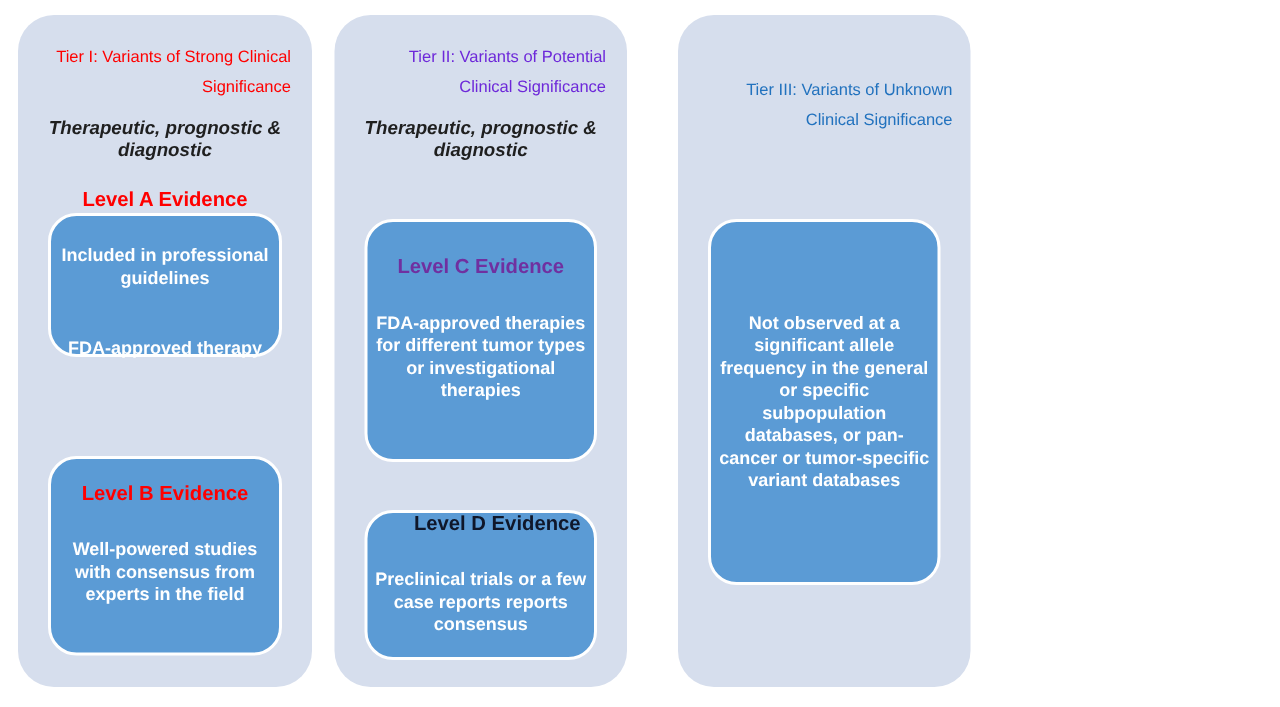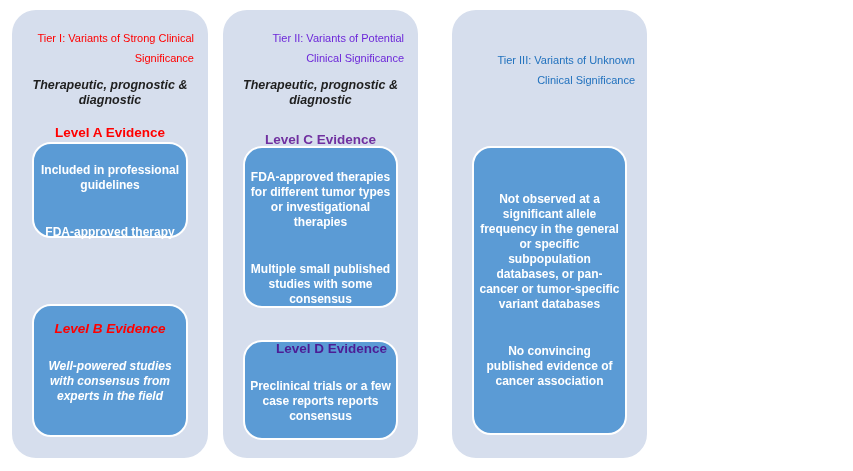--- a/index.html
+++ b/index.html
@@ -54,24 +54,24 @@
     border: 2.5px solid #FFFFFF;
     border-radius: 19px;
     display: flex;
     flex-direction: column;
     justify-content: center;
     align-items: center;
     text-align: center;
     padding: 6px 5px;
   }
   .col-1 .box-a { left: 20px; top: 132px; width: 156px; height: 96px; }
-  .col-1 .box-b { left: 20px; top: 294px; width: 156px; height: 133px; font-style: italic; }
+  .col-1 .box-b { left: 20px; top: 294px; width: 156px; height: 133px; }
   .col-2 .box-c { left: 20px; top: 136px; width: 155px; height: 162px; }
   .col-2 .box-d { left: 20px; top: 330px; width: 155px; height: 100px; }
-  .col-3 .box-tall { left: 20px; top: 136px; width: 155px; height: 289px; }
+  .col-3 .box-tall { left: 20px; top: 136px; width: 155px; height: 244px; }
   .col-4 .box-tall { left: 20px; top: 136px; width: 154px; height: 289px; }
 
   .evidence-label {
     font-weight: bold;
     font-size: 13.5px;
     line-height: 16px;
     margin-bottom: 6px;
   }
   .evidence-box p {
     color: #FFFFFF;
@@ -99,30 +99,28 @@
       <p>Well-powered studies with consensus from experts in the field</p>
     </div>
   </section>
 
   <section class="tier-col col-2">
     <h2 class="tier-title" style="color: #6d28d9;">Tier II: Variants of Potential Clinical Significance</h2>
     <p class="tier-subtitle">Therapeutic, prognostic &amp; diagnostic</p>
     <div class="evidence-box box-c">
       <h3 class="evidence-label" style="color: rgb(112, 48, 160);">Level C Evidence</h3>
       <p>FDA-approved therapies for different tumor types or investigational therapies</p>
-      <p>Multiple small published studies with some consensus</p>
     </div>
     <div class="evidence-box box-d">
-      <h3 class="evidence-label" style="color: #4c1d95; margin-left: 22px;">Level D Evidence</h3>
+      <h3 class="evidence-label" style="color: #0f172a; margin-left: 22px;">Level D Evidence</h3>
       <p>Preclinical trials or a few case reports reports consensus</p>
     </div>
   </section>
 
   <section class="tier-col col-3">
     <h2 class="tier-title" style="color: rgb(34, 114, 190);">Tier III: Variants of Unknown Clinical Significance</h2>
     <div class="evidence-box box-tall">
       <p>Not observed at a significant allele frequency in the general or specific subpopulation databases, or pan-cancer or tumor-specific variant databases</p>
-      <p>No convincing published evidence of cancer association</p>
     </div>
   </section>
 
 
 </div>
 
 </body></html>

